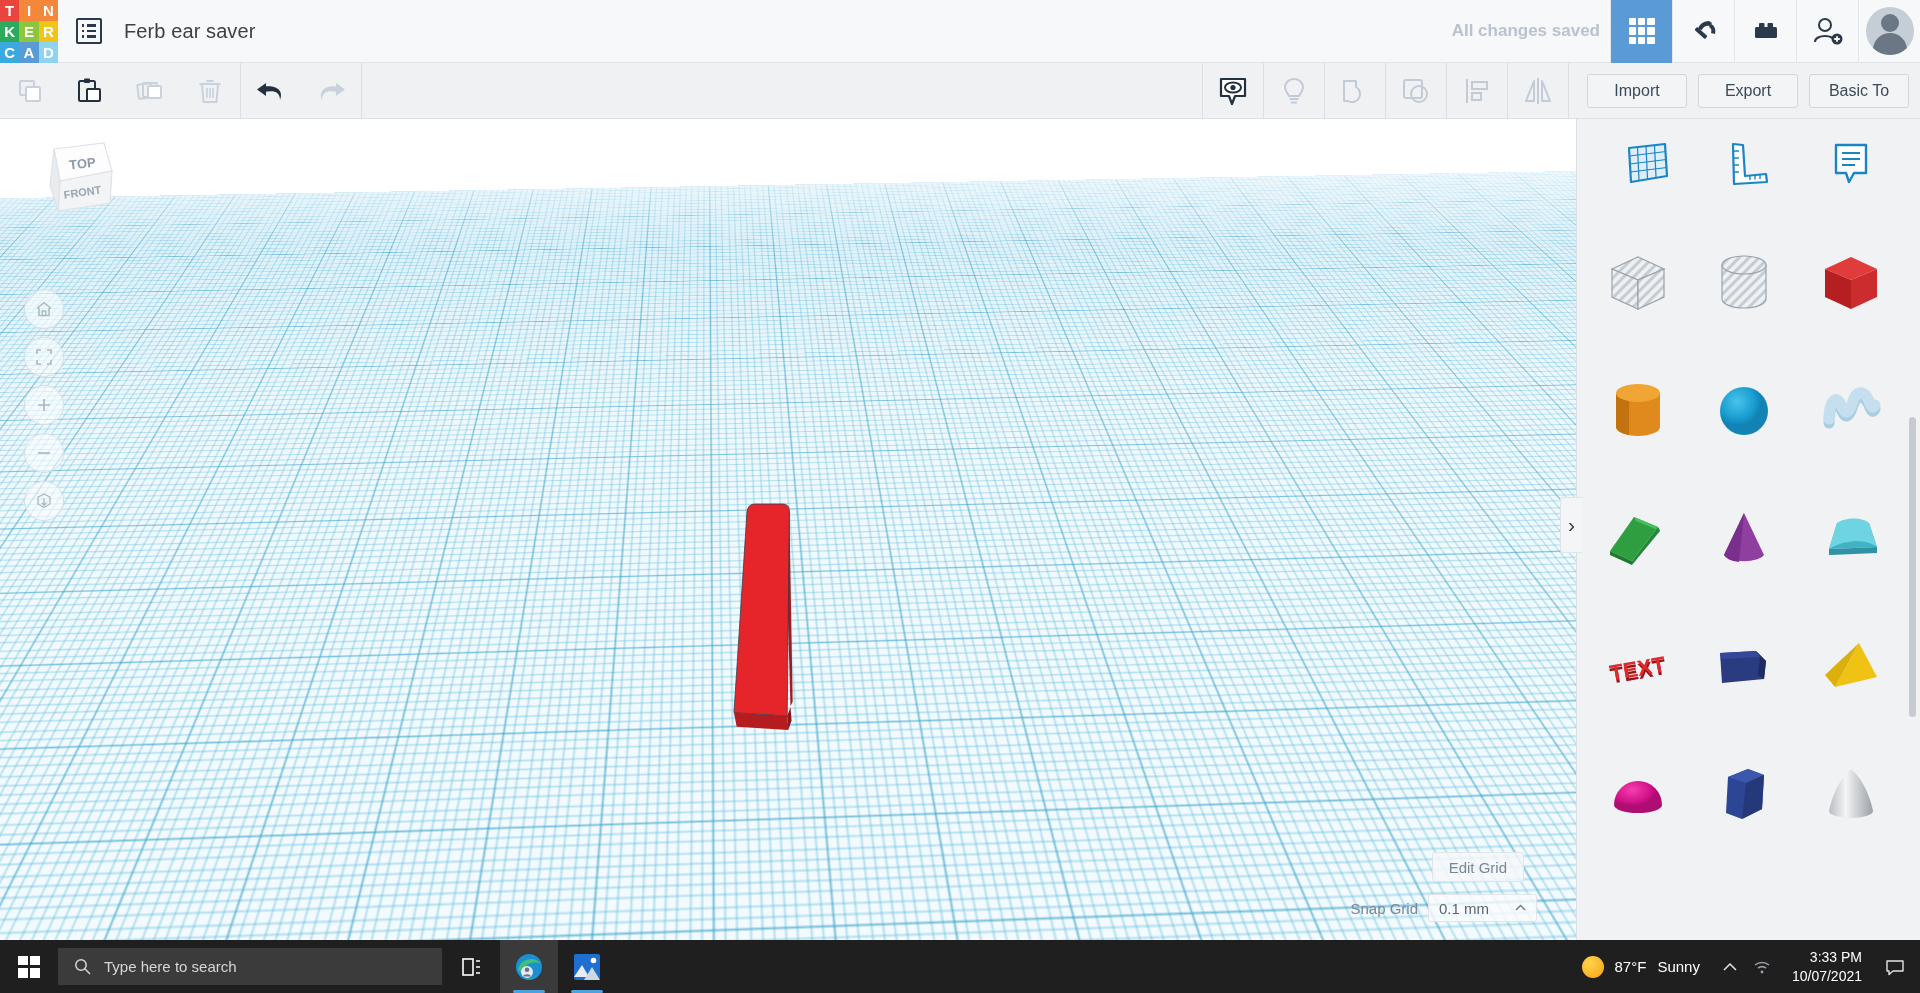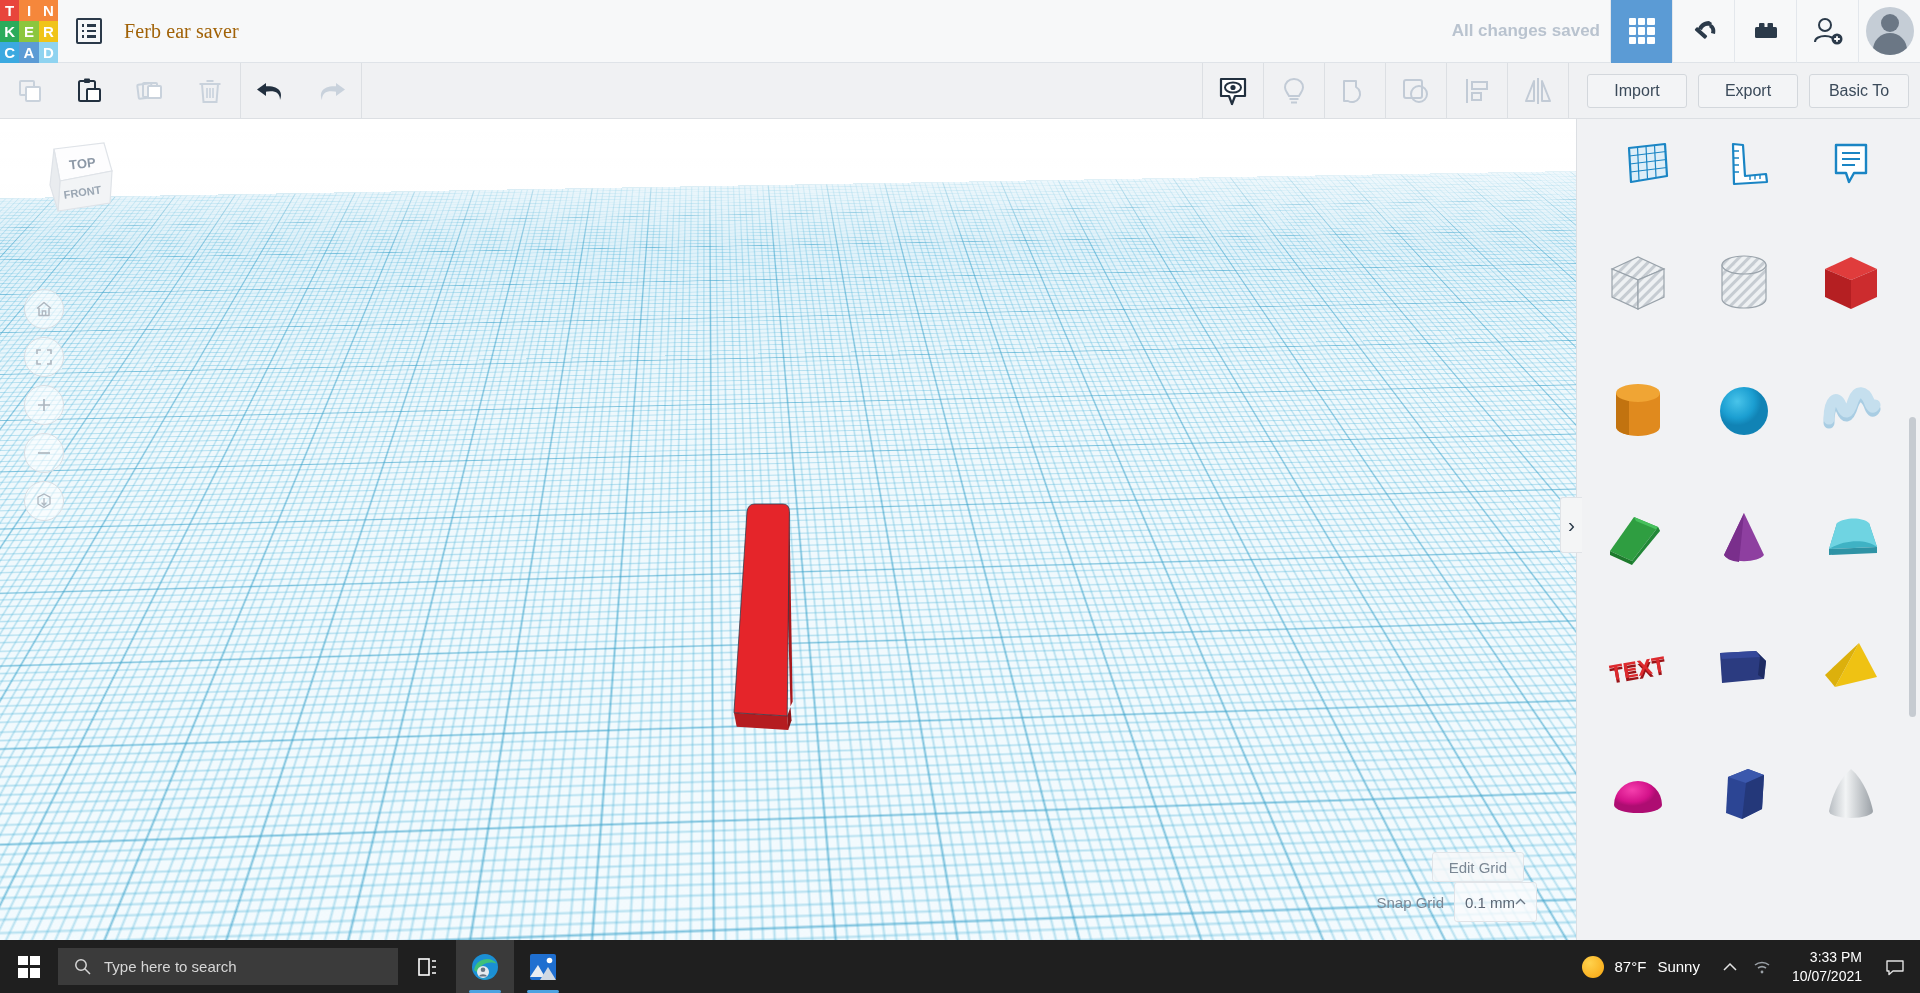--- a/index.html
+++ b/index.html
@@ -42,23 +42,22 @@
     display: flex; flex-direction: column; justify-content: center;
     gap: 3px; padding: 3px 4px;
     flex: 0 0 auto; cursor: pointer;
   }
   .doc-icon i { display: block; height: 2.5px; background: #2b3a4a; width: 100%; }
   .doc-icon i.dot { width: 2.5px; }
   .doc-row { display: flex; align-items: center; gap: 3px; }
 
   .proj-title {
     margin-left: 22px;
-    font-size: 20px; color: #a16207; font-weight: 400;
+    font-size: 20px; color: #404040; font-weight: 400;
     letter-spacing: .1px;
-    font-family: Liberation Serif, serif;
   }
 
   .topbar-right {
     margin-left: auto; display: flex; align-items: center; height: 63px;
   }
   .saved-text {
     font-size: 17px; color: #b9c3cf; font-weight: 700;
     margin-right: 10px; white-space: nowrap;
   }
   .tb-btn {
@@ -165,24 +164,24 @@
     border: 1px solid #e1e4e8; border-radius: 3px;
     display: flex; align-items: center; justify-content: center;
     font-size: 15px; color: #7b8794; cursor: pointer;
   }
   .snap-row {
     position: absolute; right: 39px; bottom: 18px;
     display: flex; align-items: center; gap: 10px;
   }
   .snap-label { font-size: 15px; color: #7b8794; }
   .snap-select {
-    height: 40px; padding: 0 10px;
+    height: 28px; padding: 0 10px;
     background: rgba(250,251,252,.8);
     border: 1px solid #e1e4e8; border-radius: 3px;
-    display: flex; align-items: center; gap: 0;
+    display: flex; align-items: center; gap: 26px;
     font-size: 15px; color: #5b6674; cursor: pointer;
   }
 
   
   .collapse-handle {
     position: absolute; left: 1560px; top: 497px;
     width: 22px; height: 56px;
     background: #f4f5f6; border: 1px solid #e0e3e7; border-right: none;
     border-radius: 3px 0 0 3px;
     display: flex; align-items: center; justify-content: center;
@@ -234,21 +233,21 @@
 
   
   .taskbar {
     position: absolute; left: 0; top: 940px; width: 1920px; height: 53px;
     background: #1f1f1f; display: flex; align-items: center;
   }
   .start-btn { width: 58px; height: 53px; display:flex; align-items:center; justify-content:center; cursor:pointer; }
   .win-logo { width: 22px; height: 22px; display: grid; grid-template-columns: 1fr 1fr; grid-template-rows: 1fr 1fr; gap: 2.5px; }
   .win-logo span { background: #fff; }
   .search-box {
-    width: 340px; height: 37px; background: #3b3b3b;
+    width: 384px; height: 37px; background: #3b3b3b;
     display: flex; align-items: center; gap: 13px; padding: 0 16px;
     cursor: text;
   }
   .search-box span { font-size: 15px; color: #d6d6d6; }
   .tb-icon { width: 58px; height: 53px; display:flex; align-items:center; justify-content:center; cursor:pointer; position: relative; }
   .tb-icon.running::after {
     content: ""; position: absolute; bottom: 0; left: 13px;
     width: 32px; height: 3px; background: #4ca2e0; border-radius: 2px;
   }
   .tb-icon.active-app { background: #3a3a3a; }

